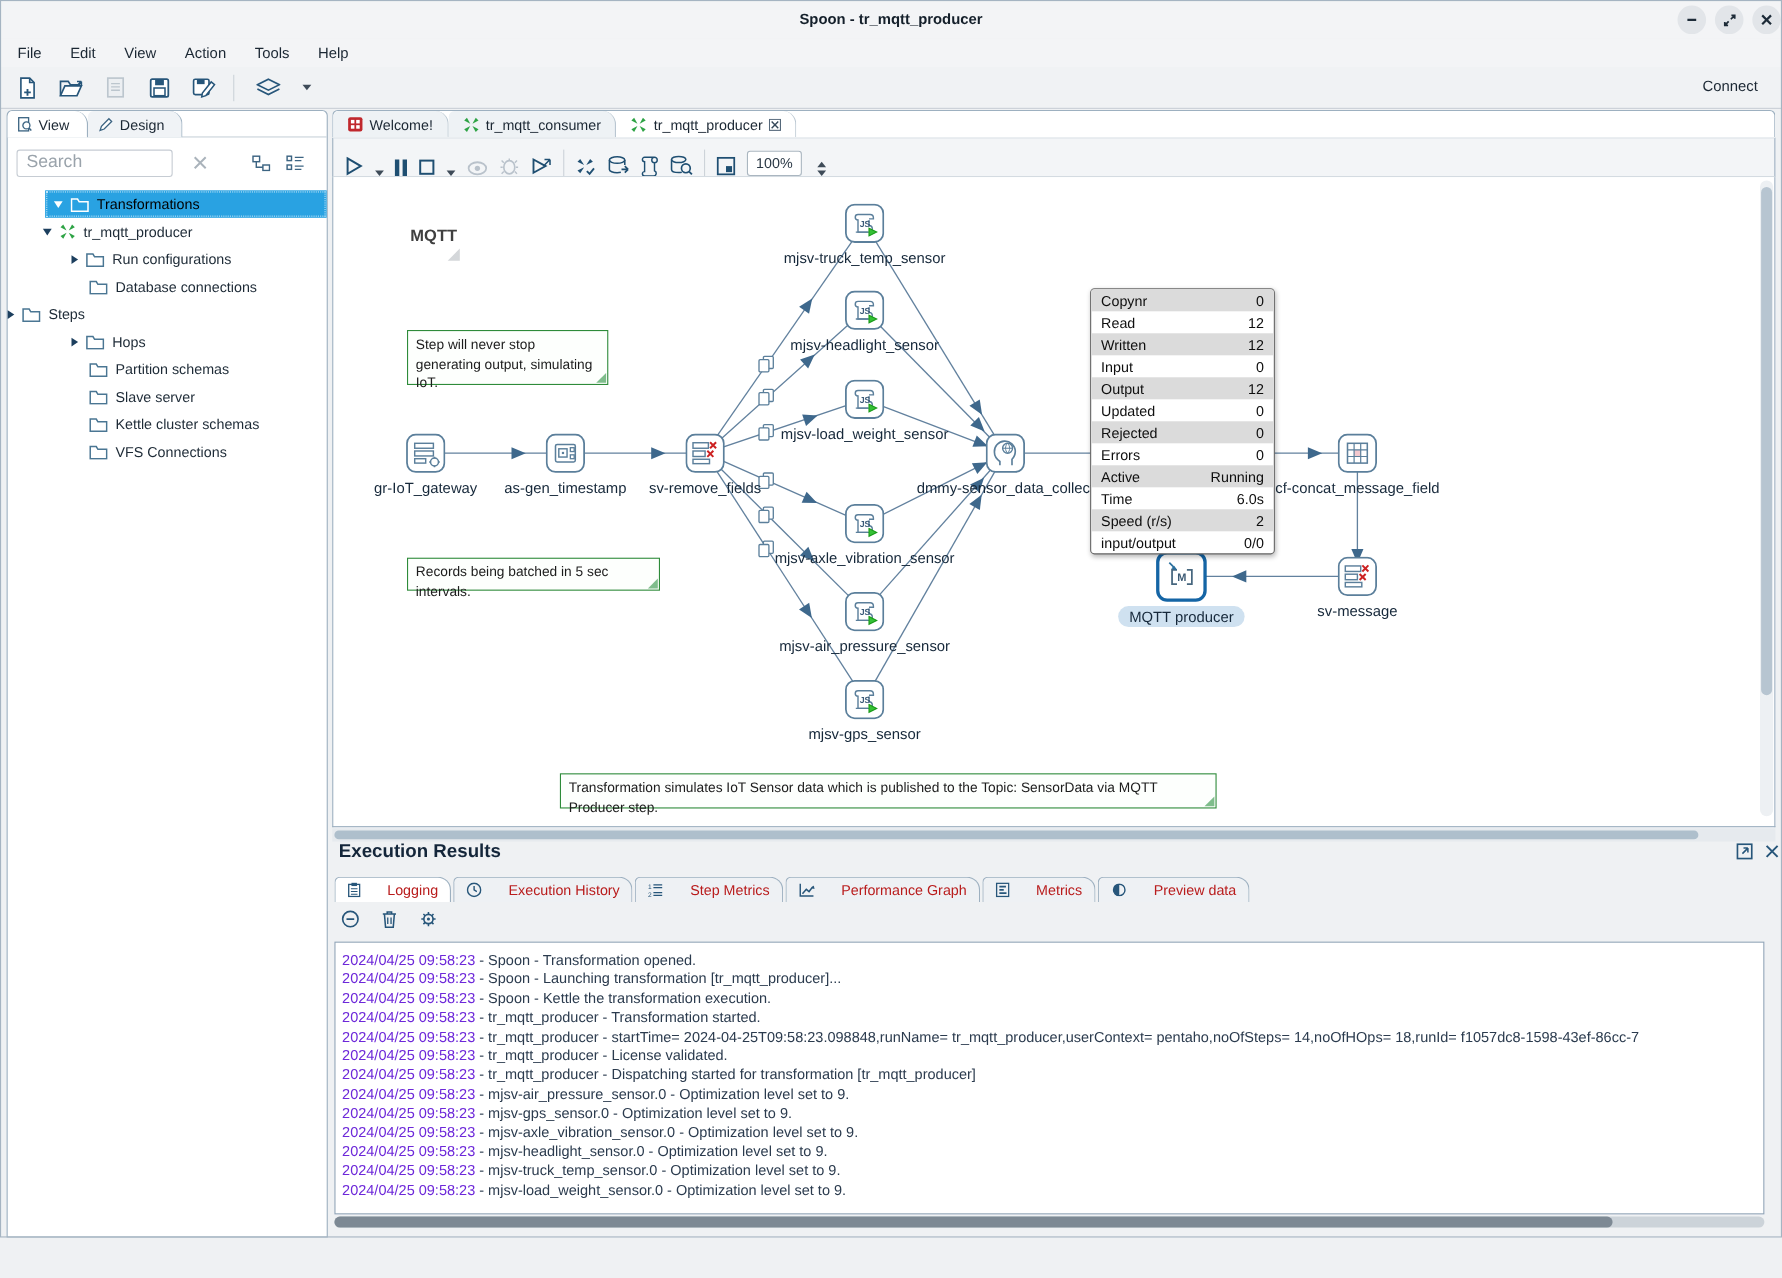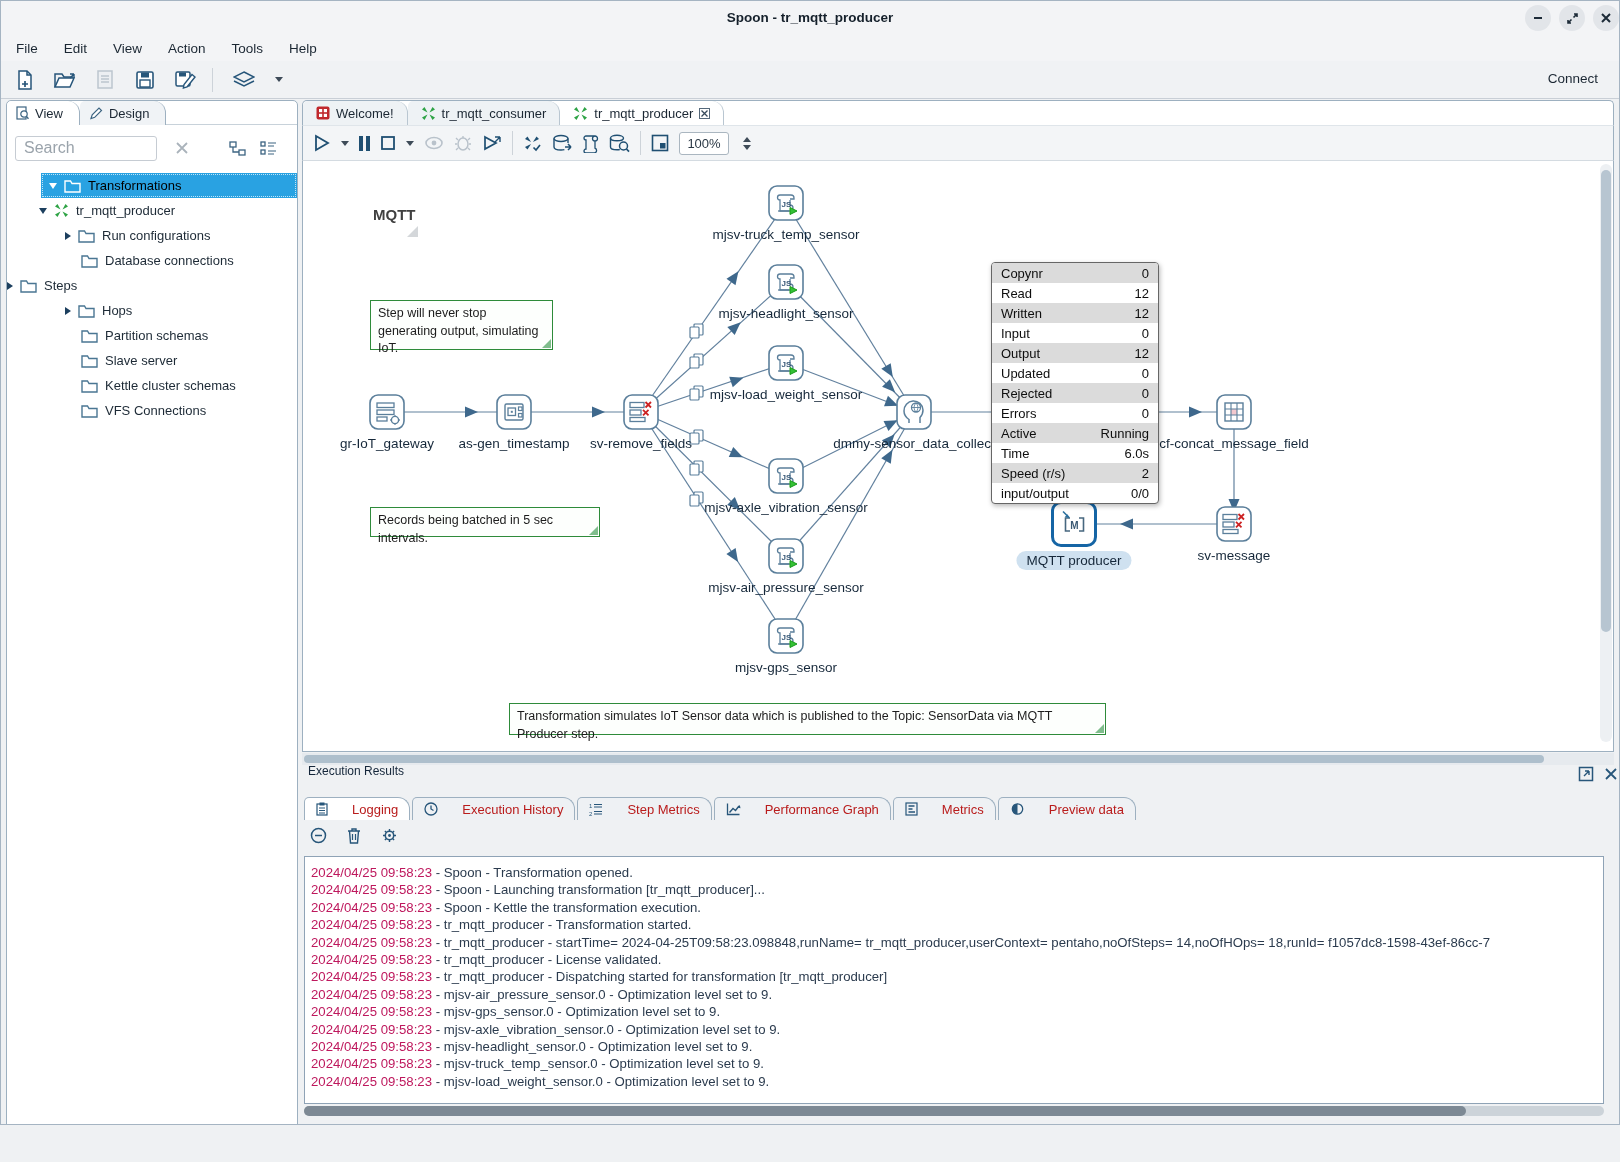--- a/index.html
+++ b/index.html
@@ -55,21 +55,21 @@
 
   
   .maintabs { position:absolute; left:302px; top:100px; width:1312px; height:25px; background:#fff;
               border:1px solid #9db0c0; border-bottom:none; border-radius:5px 5px 0 0; display:flex; }
   .ctab { display:flex; align-items:center; gap:6px; padding:0 13px; font-size:13px; border-right:1px solid #b9c6d1;
           border-radius:5px 12px 0 0; }
   .ctab.inactive { background:#eef2f5; }
   .ctab.active { background:#fff; }
   .canvas-toolbar { position:absolute; left:302px; top:125px; width:1312px; height:36px; background:#f3f5f7;
                     border-left:1px solid #9db0c0; border-right:1px solid #9db0c0; border-top:1px solid #dfe5ea;
-                    border-bottom:1px solid #d4dbe1; display:flex; align-items:center; gap:10px; padding-left:10px; }
+                    border-bottom:1px solid #d4dbe1; display:flex; align-items:flex-end; gap:10px; padding-left:10px; }
   .zoombox { width:50px; height:23px; border:1px solid #aab6c0; border-radius:3px; background:#fff;
              display:flex; align-items:center; justify-content:center; font-size:13px; color:#2a3845; }
   .stepper { display:flex; flex-direction:column; gap:3px; margin-left:4px; }
 
   .canvas { position:absolute; left:302px; top:161px; width:1312px; height:591px; background:#fff;
             border:1px solid #9db0c0; border-top:none; }
   .diagram { position:absolute; left:4px; top:7px; width:1294px; height:578px; }
   .vscroll { position:absolute; right:1px; top:3px; width:12px; height:578px; background:#edf0f3; border-radius:6px; }
   .vscroll .thumb { position:absolute; left:1px; top:6px; width:10px; height:462px; background:#b7c5d1; border-radius:5px; }
 
@@ -91,31 +91,31 @@
 
   .tooltip { position:absolute; left:684px; top:94px; width:168px; height:242px; background:#fff;
              border:1px solid #666; border-radius:4px; box-shadow:1px 2px 5px rgba(0,0,0,.28);
              display:flex; flex-direction:column; overflow:hidden; font-size:13px; color:#0e0e0e; z-index:5; }
   .tt-row { flex:1; display:flex; justify-content:space-between; align-items:center; padding:0 9px; }
   .tt-row:nth-child(odd) { background:#dbdbdb; }
 
   
   .er-strip { position:absolute; left:302px; top:753px; width:1312px; height:12px; background:#e6eaee; }
   .er-strip .thumb { position:absolute; left:2px; top:2px; width:1240px; height:8px; background:#aebfcc; border-radius:4px; }
-  .er-title { position:absolute; left:308px; top:764px; font-size:12px; font-weight:normal; color:#14263a;text-align:center; }
+  .er-title { position:absolute; left:308px; top:764px; font-size:17px; font-weight:bold; color:#14263a;text-align:center; }
   .er-hdr-icons { position:absolute; left:1578px; top:766px; display:flex; gap:10px; align-items:center; }
   .er-tabs { position:absolute; left:304px; top:797px; display:flex; }
   .etab { display:flex; align-items:center; gap:24px; padding:0 11px; height:23px; font-size:13px; color:#b91c1c;
           border:1px solid #9db0c0; border-bottom:none; border-radius:5px 12px 0 0; margin-right:2px; background:#eef1f4; }
   .etab.active { background:#fff; }
   .er-tools { position:absolute; left:310px; top:827px; display:flex; gap:20px; align-items:center; }
   .er-log { position:absolute; left:304px; top:856px; width:1300px; height:248px; background:#fff;
             border:1px solid #8fa3b6; padding:7px 0 0 6px; overflow:hidden; }
   .log-line { white-space:nowrap; font-size:13.2px; line-height:17.4px; }
-  .log-ts { color:#be185d; }
+  .log-ts { color:#6d28d9; }
   .log-msg { color:#2b3b4e; }
   .er-hscroll { position:absolute; left:304px; top:1106px; width:1300px; height:10px; background:#ccd3d9; border-radius:5px; }
   .er-hscroll .thumb { position:absolute; left:0; top:0; width:1162px; height:10px; background:#7d8994; border-radius:5px; }
 
   .frame { position:absolute; left:0; top:0; width:1620px; height:1125px; border:1px solid #a5b4c2; pointer-events:none; }
 
   svg text { font-family:"Liberation Sans",sans-serif; }
 </style>
 </head>
 <body>

